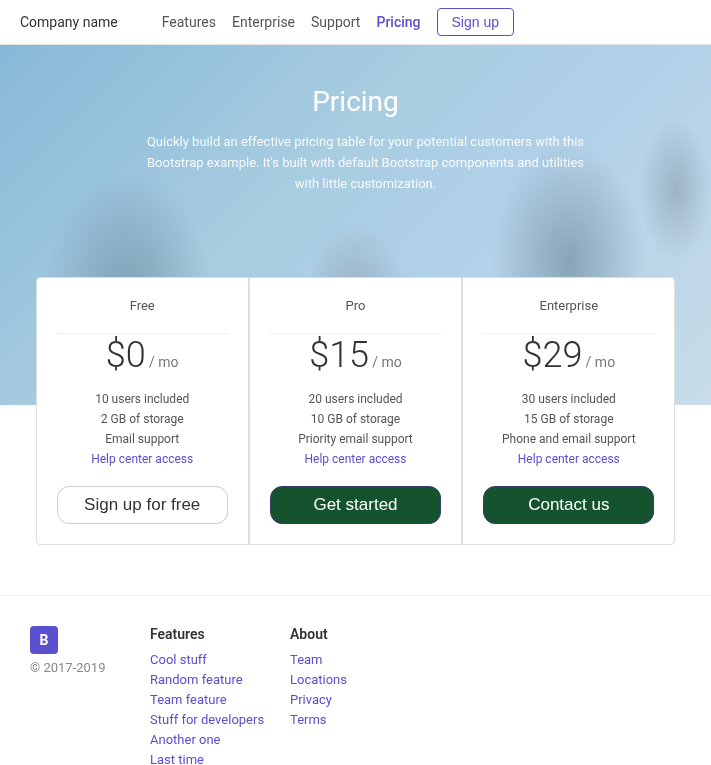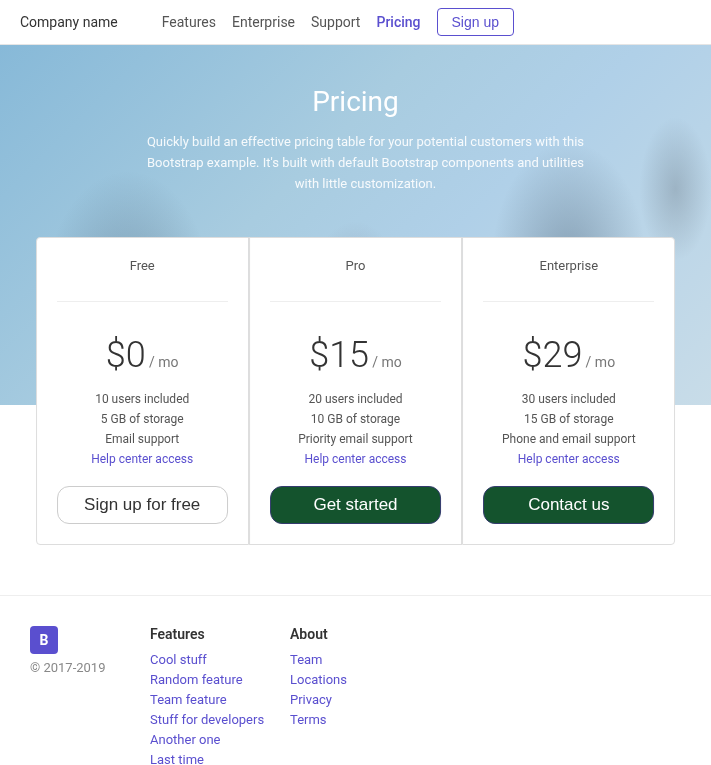--- a/index.html
+++ b/index.html
@@ -18,21 +18,21 @@
       radial-gradient(ellipse 120px 180px at 18% 70%, rgba(60,80,100,0.35) 0%, transparent 70%),
       radial-gradient(ellipse 80px 160px at 50% 80%, rgba(80,60,70,0.3) 0%, transparent 70%),
       radial-gradient(ellipse 110px 170px at 80% 60%, rgba(50,70,90,0.35) 0%, transparent 70%),
       radial-gradient(ellipse 60px 120px at 95% 40%, rgba(70,80,90,0.25) 0%, transparent 60%);
       pointer-events: none; }
     .hero-title { color: #fff; font-size: 28px; font-weight: 400; margin-bottom: 14px; text-align: center; position: relative; z-index: 1; }
     .hero-subtitle { color: rgba(255,255,255,0.9); font-size: 13px; text-align: center; max-width: 440px; line-height: 1.6; position: relative; z-index: 1; margin-left: 20px; }
     .pricing-card { background: #fff; border: 1px solid #ddd; flex: 1; padding: 20px; text-align: center; }
     .pricing-card:first-child { border-radius: 4px 0 0 4px; }
     .pricing-card:last-child { border-radius: 0 4px 4px 0; }
-    .card-tier { font-size: 13px; color: #555; font-weight: 400; margin-bottom: 32px; padding-bottom: 28px; border-bottom: 1px solid #eee; }
+    .card-tier { font-size: 13px; color: #555; font-weight: 400; margin-bottom: 0; padding-bottom: 20px; border-bottom: 1px solid #eee; }
     .card-price { font-size: 13px; color: #333; margin-bottom: 16px; }
     .card-price .amount { font-size: 36px; font-weight: 300; color: #333; }
     .card-price .period { font-size: 14px; color: #777; }
     .card-feature { font-size: 12px; color: #555; margin-bottom: 6px; }
     .card-link { font-size: 12px; color: #5a4fcf; text-decoration: none; display: block; margin-bottom: 6px; }
     .card-btn { margin-top: 14px; width: 100%; padding: 8px 0; border-radius: 12px; font-size: 17px; cursor: pointer; border: 1px solid #ccc; background: #fff; color: #333; }
     .card-btn.primary { background: #14532d; border-color: #343a6e; color: #fff; }
 
     
     .footer { padding: 30px 30px 20px; background: #fff; border-top: 1px solid #eee; margin-top: 10px; }
@@ -68,21 +68,21 @@
 
   <div style="position:absolute; bottom:-140px; left:50%; transform:translateX(-50%); width:90%; max-width:660px; display:flex;">
 
     <div class="pricing-card">
       <div class="card-tier">Free</div>
       <div class="card-price">
         <span class="amount">$0</span>
         <span class="period"> / mo</span>
       </div>
       <div class="card-feature">10 users included</div>
-      <div class="card-feature">5 GB of storage</div>
+      <div class="card-feature">2 GB of storage</div>
       <div class="card-feature">Email support</div>
       <a class="card-link" href="#">Help center access</a>
       <button class="card-btn">Sign up for free</button>
     </div>
 
     <div class="pricing-card">
       <div class="card-tier">Pro</div>
       <div class="card-price">
         <span class="amount">$15</span>
         <span class="period"> / mo</span>

